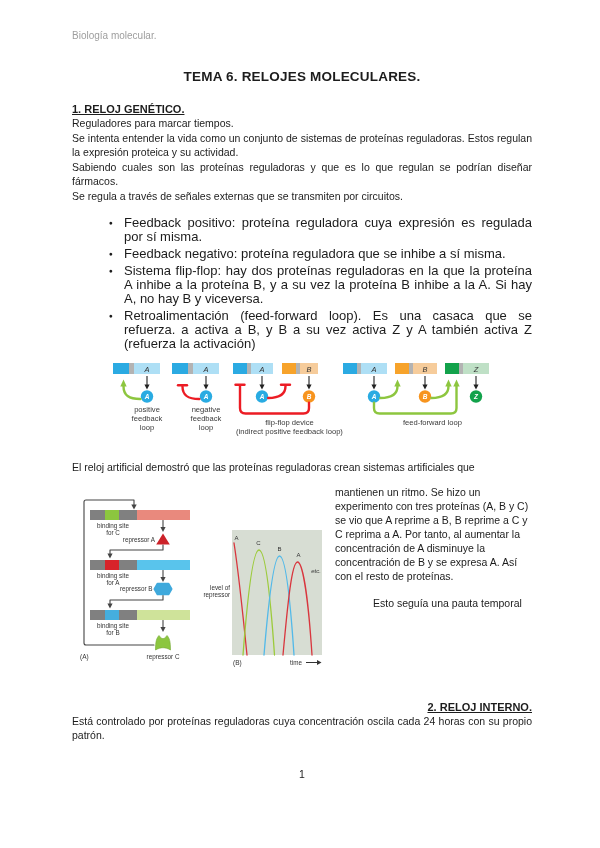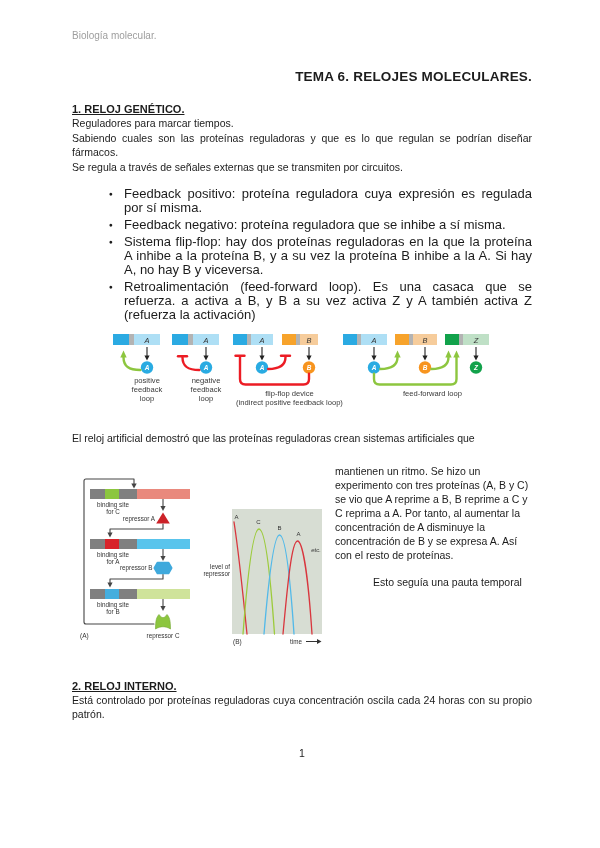--- a/index.html
+++ b/index.html
@@ -1,35 +1,35 @@
 <!DOCTYPE html>
 <html><head>
 <meta charset="utf-8">
 <style>
   html,body{margin:0;padding:0;background:#ffffff;width:600px;height:848px;overflow:hidden;}
   body{font-family:"Liberation Sans","DejaVu Sans",sans-serif;color:#1c1c1c;}
   .page{padding:30px 68px 0 72px;width:460px;}
   .doc-header{font-size:10px;color:#9e9e9e;}
-  .doc-title{margin-top:28px;text-align:right;font-weight:bold;font-size:13.5px;letter-spacing:.2px;}
+  .doc-title{margin-top:28px;text-align:center;font-weight:bold;font-size:13.5px;letter-spacing:.2px;}
   .sec-heading{margin-top:19px;font-weight:bold;font-size:11px;text-decoration:underline;}
-  .sec-heading.sec2{}
+  .sec-heading.sec2{text-align:right;}
   p{margin:1px 0 0 0;font-size:10.5px;line-height:14px;text-align:justify;}
   ul{margin:13px 0 0 36px;padding:0;list-style:none;}
   li{position:relative;padding-left:16px;margin-top:3px;font-size:13px;line-height:14px;text-align:justify;}
   li:first-child{margin-top:0;}
   li::before{content:"●";position:absolute;left:1px;top:0;font-size:6.5px;color:#1c1c1c;}
   .fig1{position:relative;width:380px;height:86px;margin:8px 0 0 40px;}
   .fig1 svg{position:absolute;left:0;top:0;}
   .cap{position:absolute;font-size:7.6px;line-height:9px;color:#3a3a3a;text-align:center;white-space:pre-line;}
   .cap1{left:6px;top:46px;width:58px;}
   .cap2{left:65px;top:46px;width:58px;}
   .cap3{left:100px;top:59px;width:155px;}
   .cap4{left:243px;top:59px;width:155px;}
   .intro{margin-top:15px;white-space:nowrap;}
-  .fig2{position:relative;height:198px;margin-top:18px;}
+  .fig2{position:relative;height:198px;margin-top:10px;}
   .svgA{position:absolute;left:-2px;top:10px;}
   .svgB{position:absolute;left:160px;top:46px;}
   .bs{position:absolute;left:11px;width:60px;font-size:6.3px;line-height:7.2px;color:#333;text-align:center;white-space:pre-line;}
   .bs1{top:38px;}.bs2{top:88px;}.bs3{top:138px;}
   .ylab{position:absolute;left:122px;top:100px;width:36px;font-size:6.3px;line-height:7.2px;color:#333;text-align:right;white-space:pre-line;}
   .col{position:absolute;left:263px;top:1px;width:198px;}
   .col p{margin:0;text-align:left;}
   .col .outro{margin-top:13px;padding-left:38px;}
   .footer{margin-top:26px;text-align:center;font-size:10.5px;}
   svg text{font-family:"Liberation Sans","DejaVu Sans",sans-serif;}
@@ -49,20 +49,21 @@
 
 <div class="page">
 
   <div class="doc-header">Biología molecular.</div>
 
   <div class="doc-title">TEMA 6. RELOJES MOLECULARES.</div>
 
   <div class="sec-heading">1. RELOJ GENÉTICO.</div>
 
   <p>Reguladores para marcar tiempos.</p>
+  <p>Se intenta entender la vida como un conjunto de sistemas de proteínas reguladoras. Estos regulan la expresión proteica y su actividad.</p>
   <p>Sabiendo cuales son las proteínas reguladoras y que es lo que regulan se podrían diseñar fármacos.</p>
   <p>Se regula a través de señales externas que se transmiten por circuitos.</p>
 
   <ul>
     <li>Feedback positivo: proteína reguladora cuya expresión es regulada por sí misma.</li>
     <li>Feedback negativo: proteína reguladora que se inhibe a sí misma.</li>
     <li>Sistema flip-flop: hay dos proteínas reguladoras en la que la proteína A inhibe a la proteína B, y a su vez la proteína B inhibe a la A. Si hay A, no hay B y viceversa.</li>
     <li>Retroalimentación (feed-forward loop). Es una casaca que se refuerza. a activa a B, y B a su vez activa Z y A también activa Z (refuerza la activación)</li>
   </ul>
 

